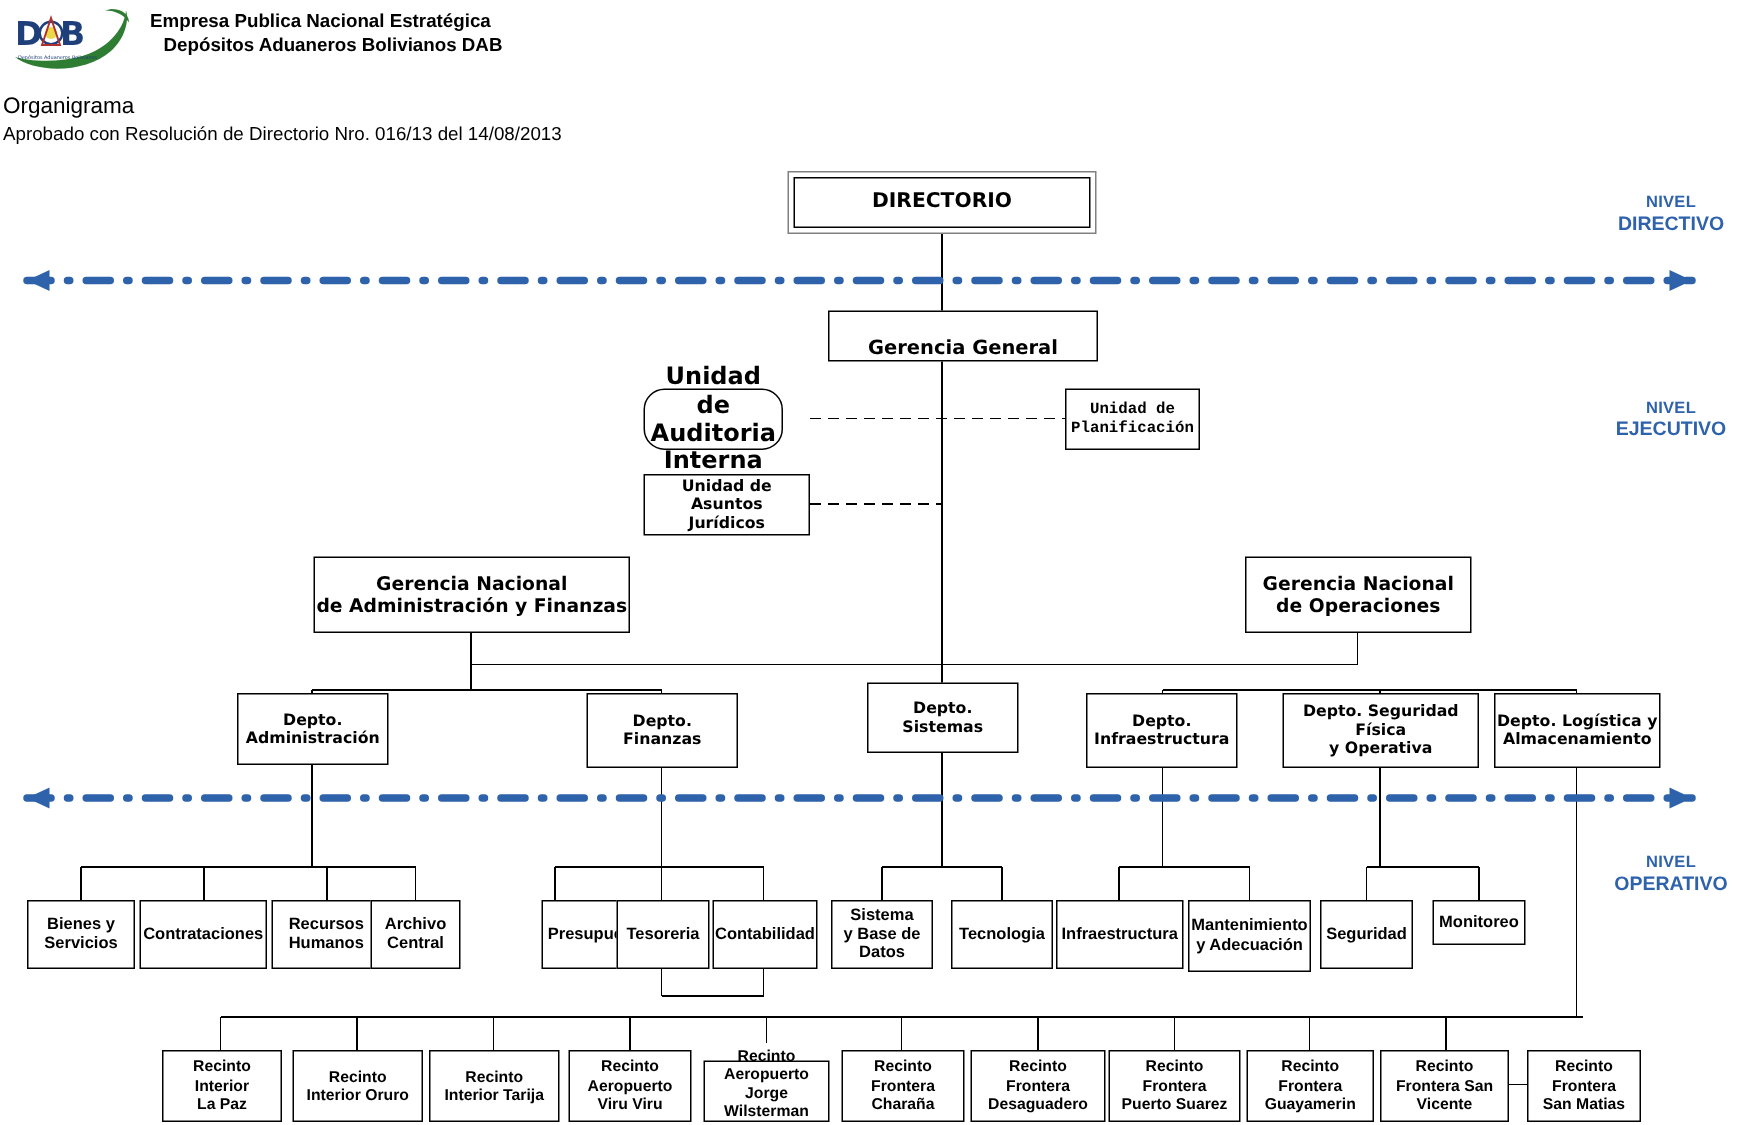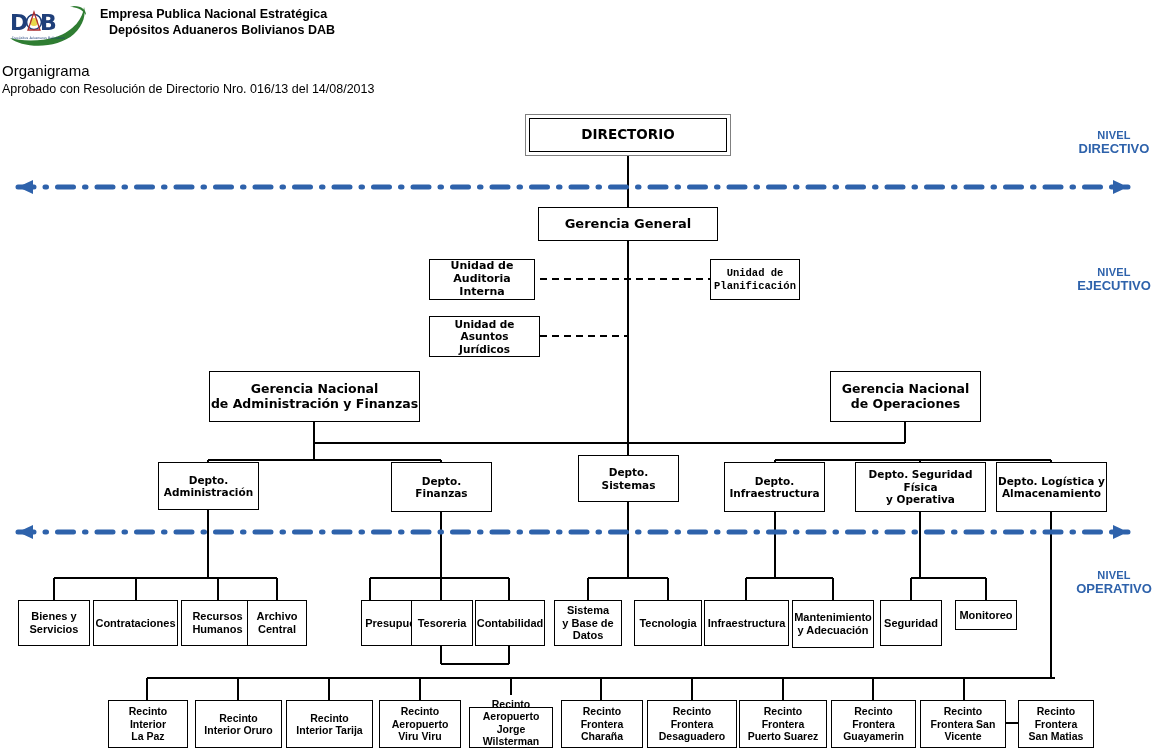--- a/index.html
+++ b/index.html
@@ -172,25 +172,25 @@
     <path d="M1128 532 L1113 525 L1113 539 Z" fill="#2e62ab"></path>
   </g>
 </svg>
 
 <div class="box tier-exec" id="b-directorio" style="left:525px;top:114px;width:206px;height:42px;font-size:13.5px;">
   <div class="inner">
     <span>DIRECTORIO</span>
   </div>
 </div>
 
-<div class="box tier-exec" style="left:538px;top:207px;width:180px;height:34px;font-size:13px;">
+<div class="box tier-exec" style="left:552px;top:207px;width:180px;height:34px;font-size:13px;align-items:flex-end;">
   <span>Gerencia General</span>
 </div>
 
-<div class="box tier-exec" style="left:429px;top:259px;width:106px;height:41px;font-size:11px;">
+<div class="box tier-exec" style="left:429px;top:259px;width:93px;height:41px;font-size:16px;border-radius:14px;">
   <div>
     <span>Unidad de Auditoria</span>
     <span>Interna</span>
   </div>
 </div>
 
 <div class="box tier-exec" style="left:710px;top:259px;width:90px;height:41px;font-size:10.5px;font-family:Liberation Mono, monospace;">
   <div>
     <span>Unidad de</span>
     <span>Planificación</span>

